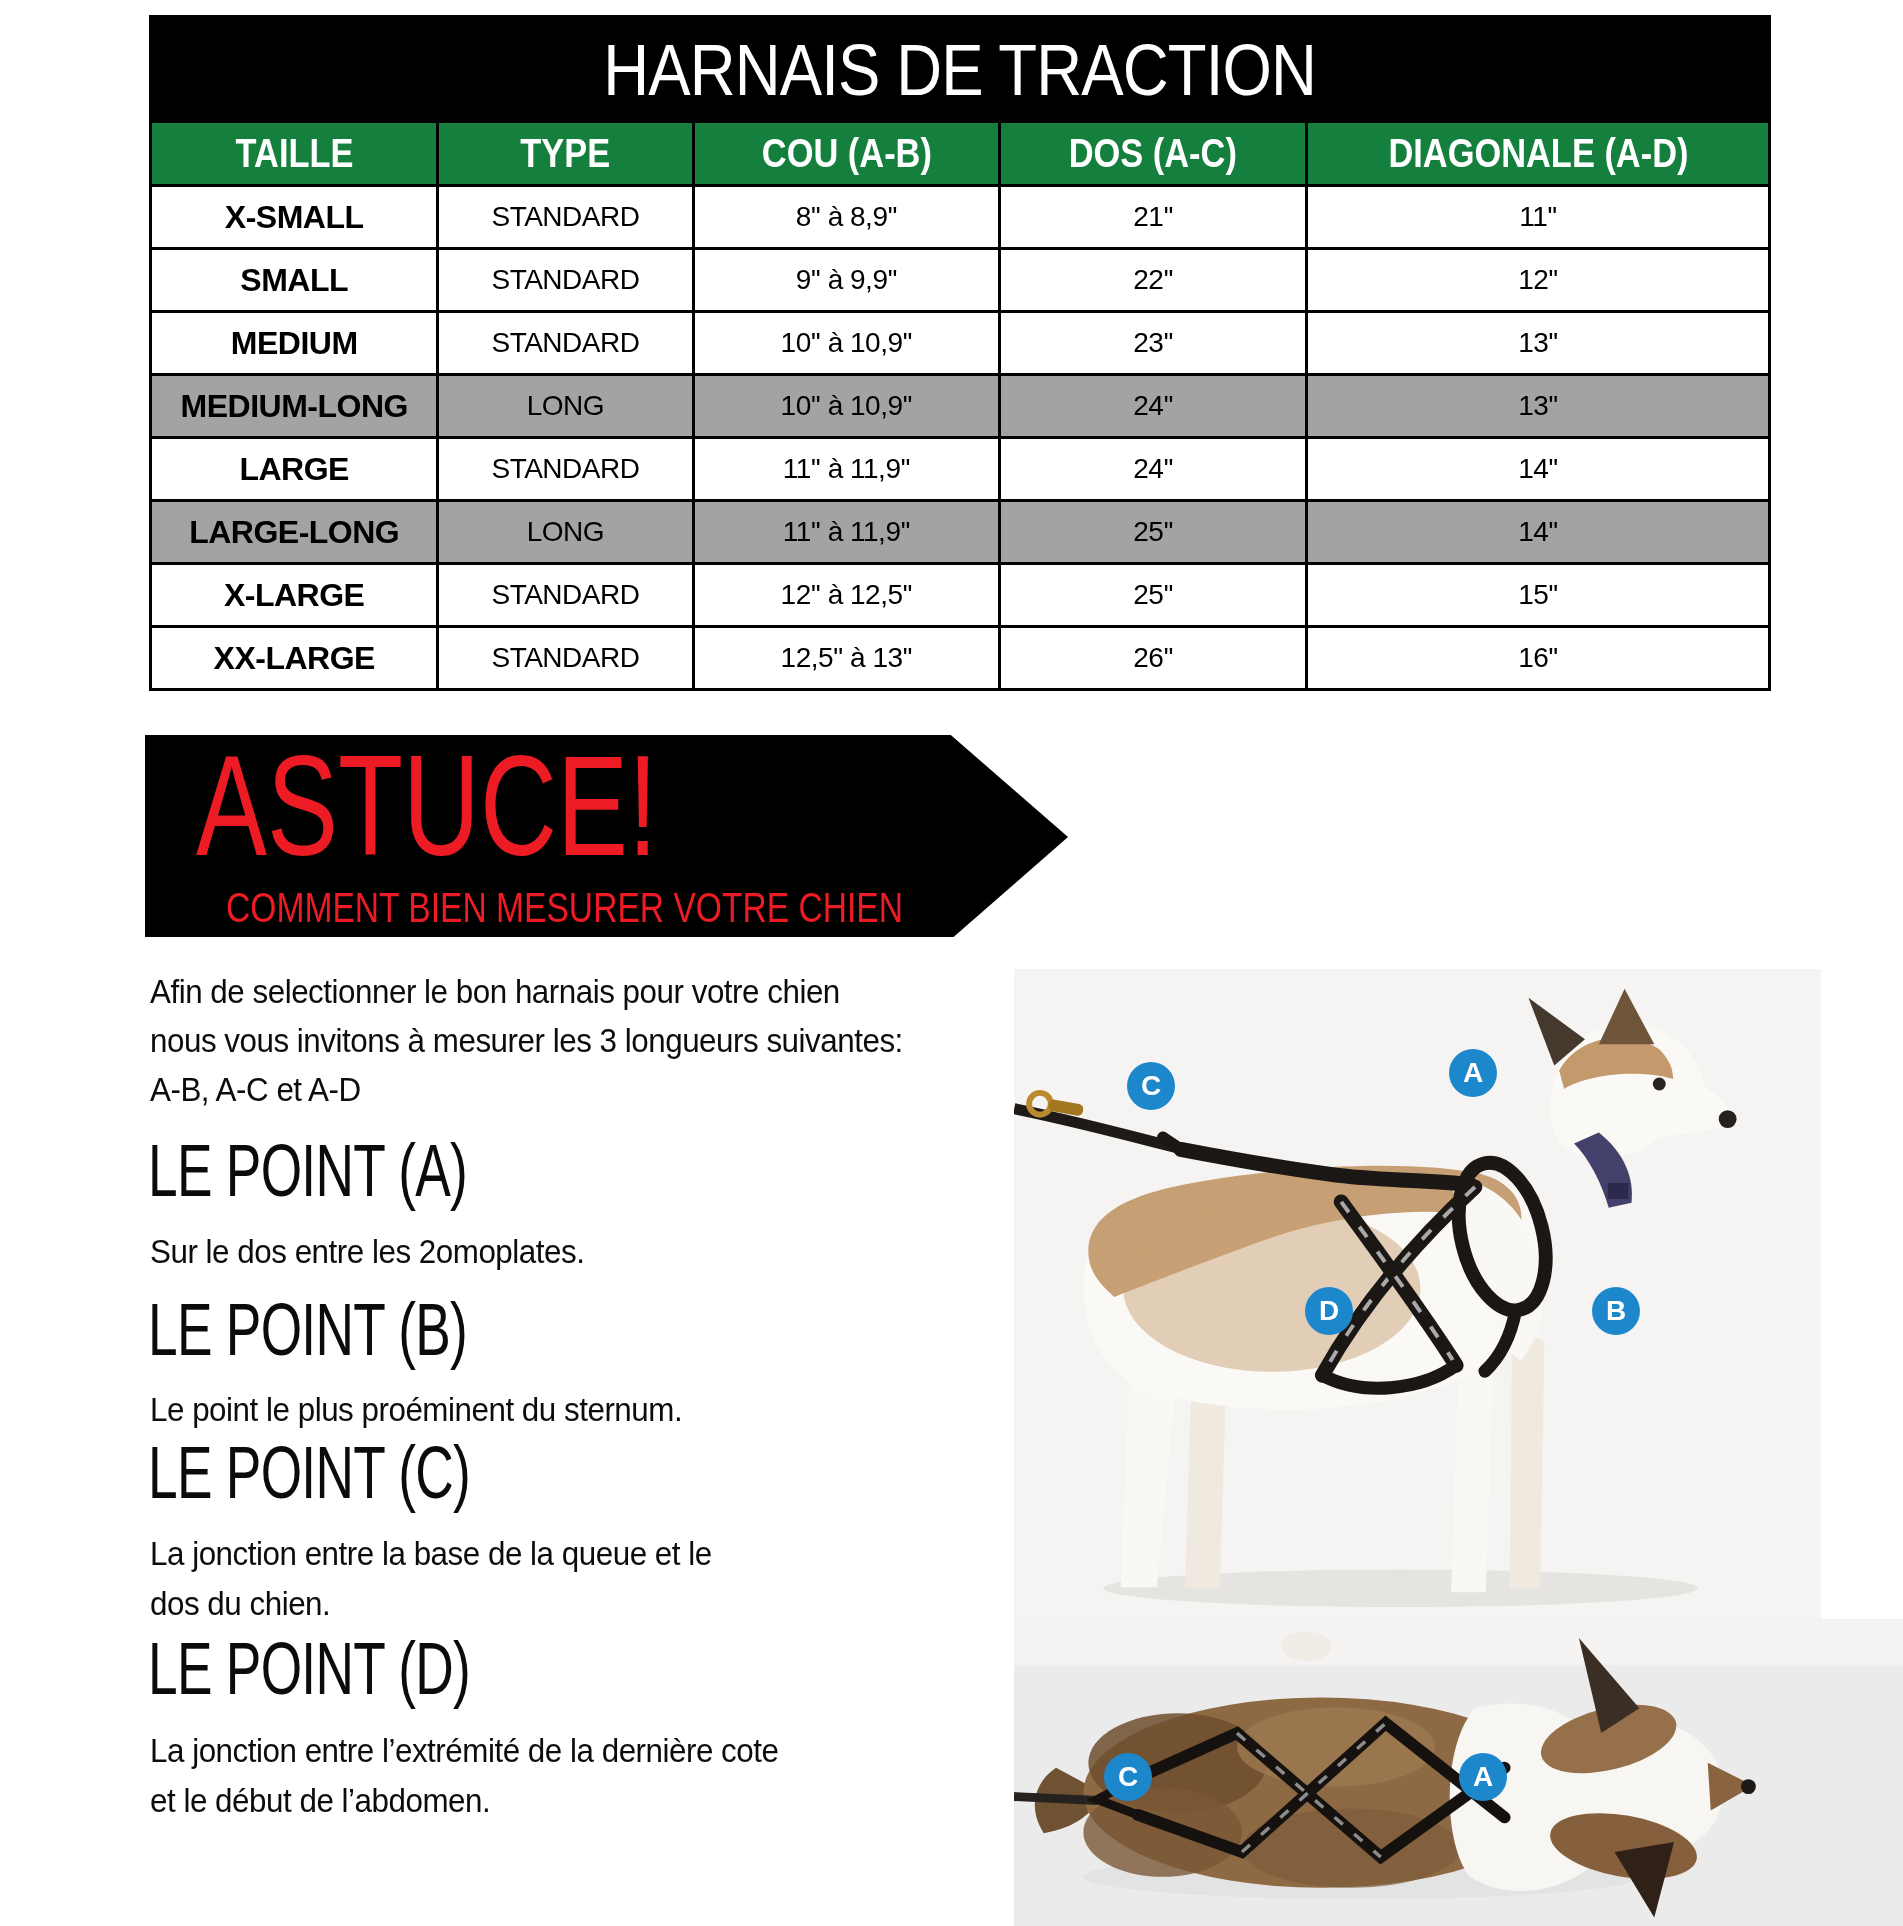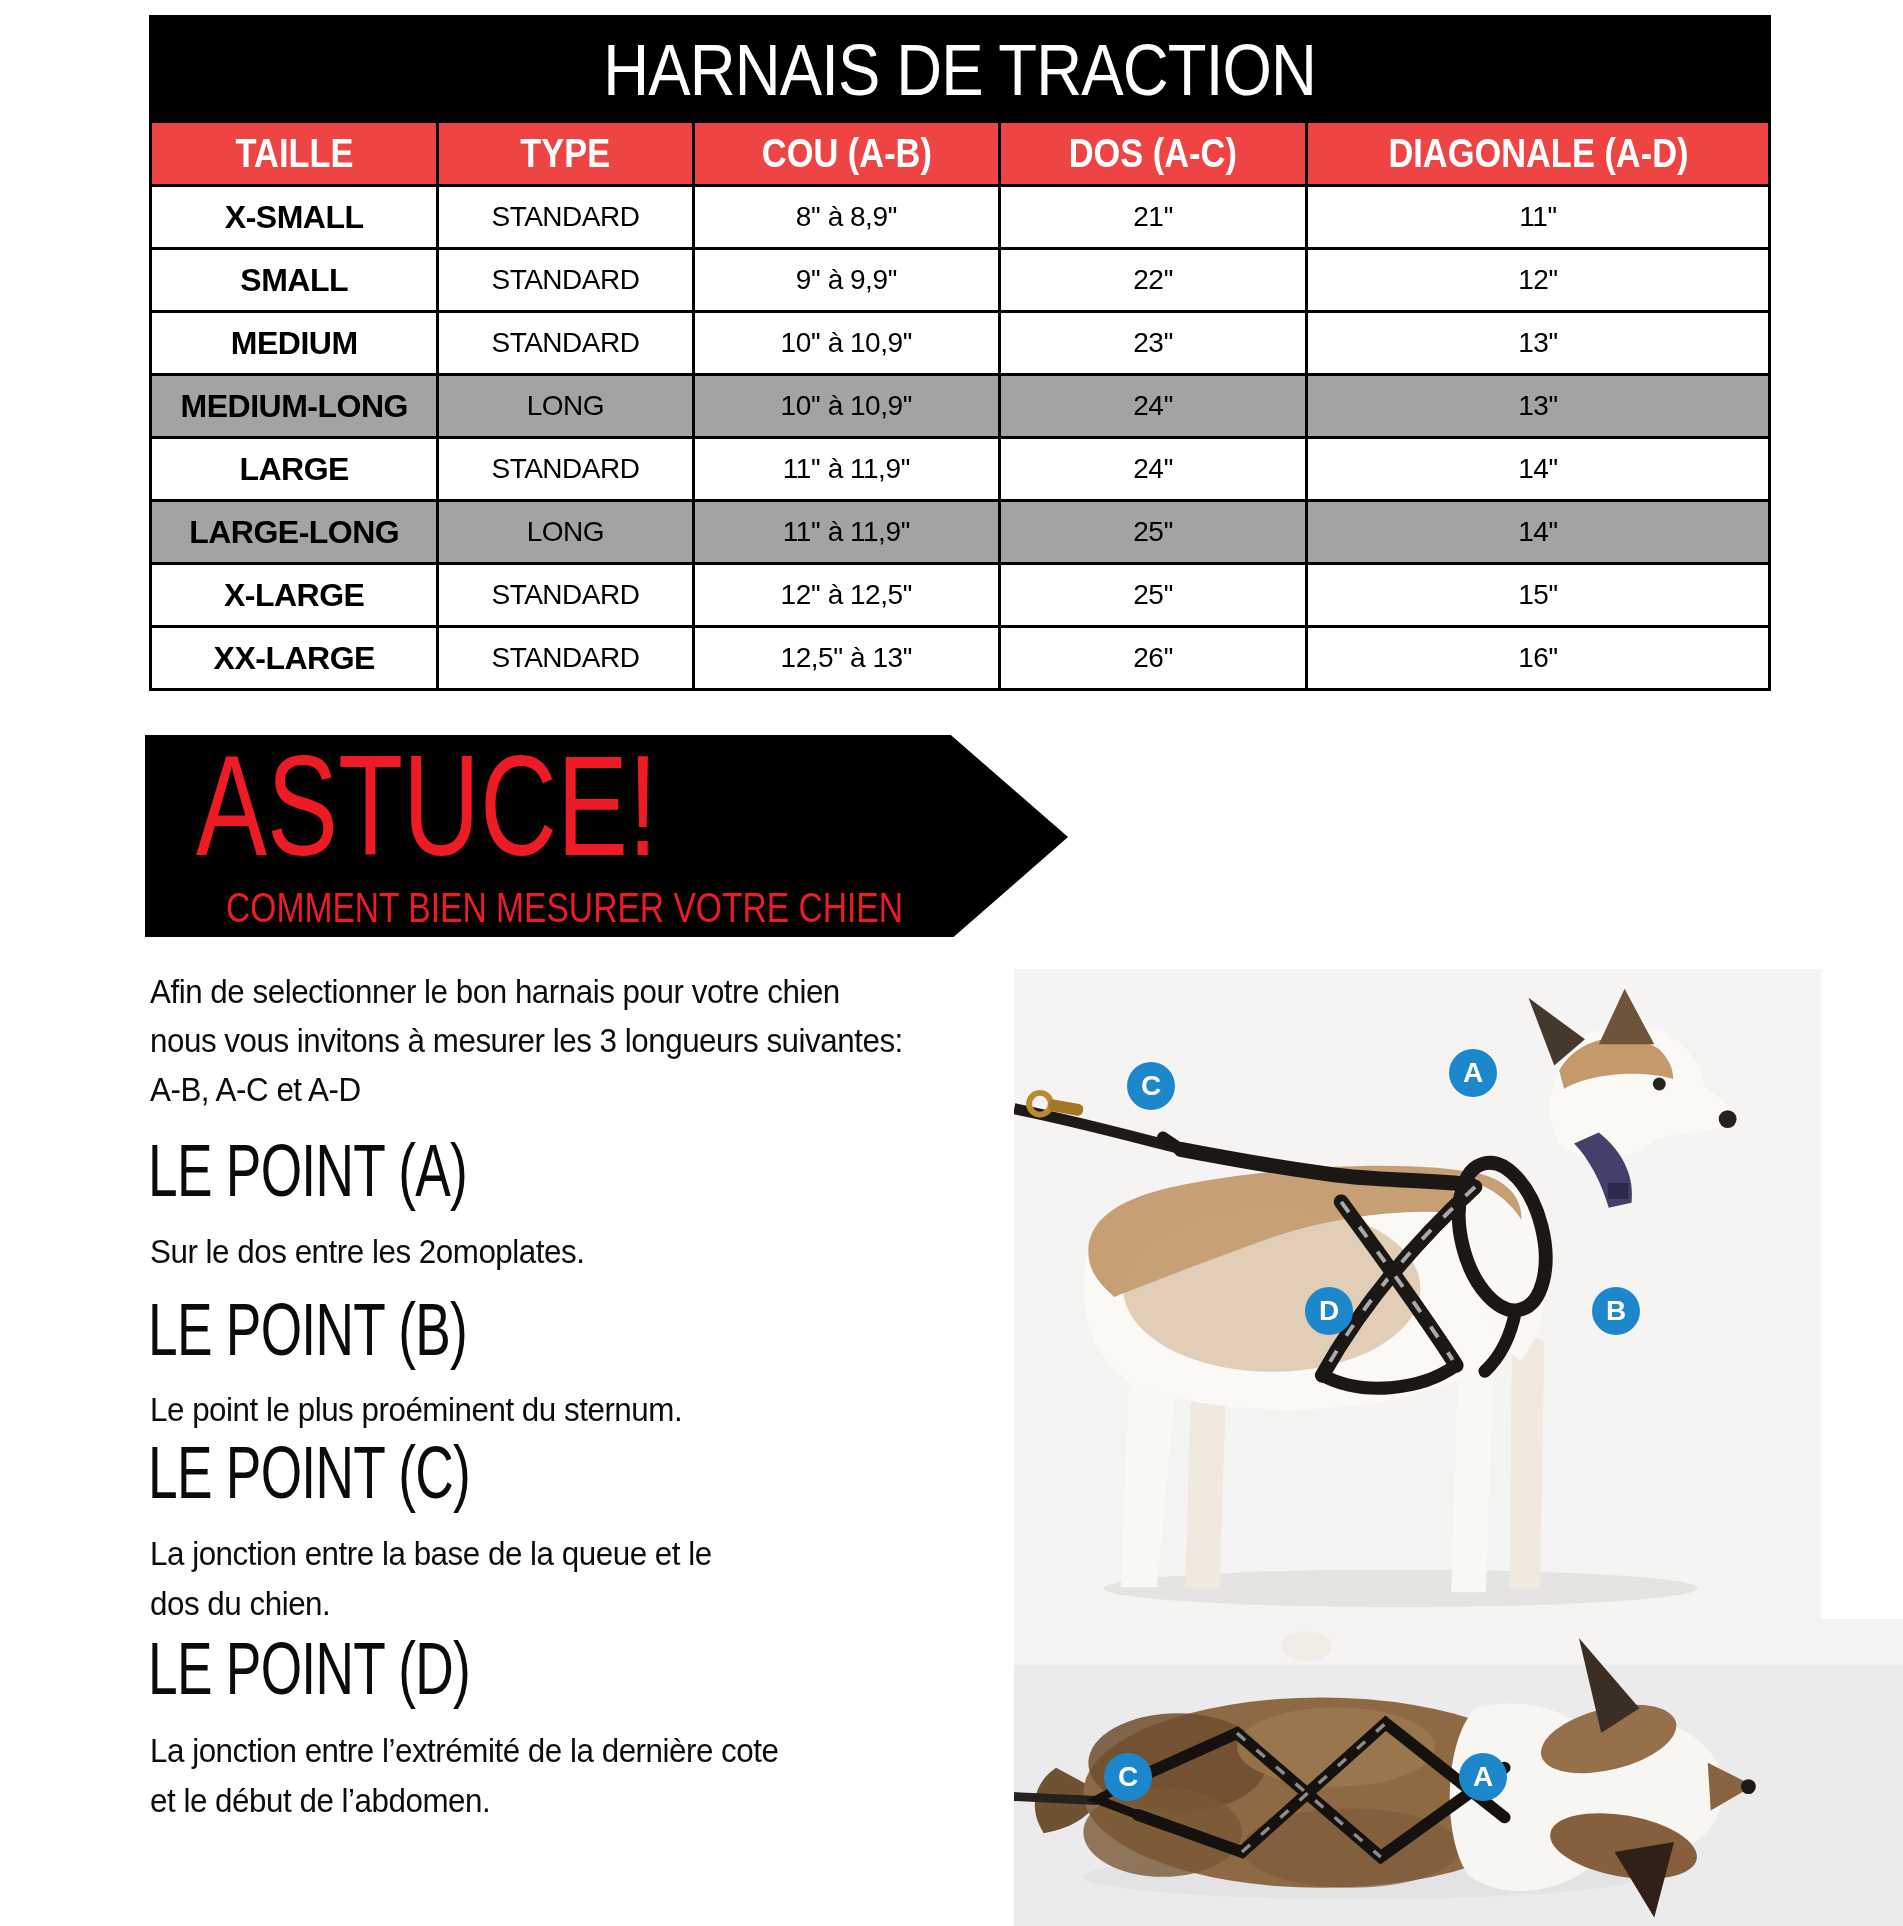--- a/index.html
+++ b/index.html
@@ -6,21 +6,21 @@
   body{width:1904px;height:1926px;position:relative;font-family:"Liberation Sans",sans-serif;color:#000;overflow:hidden;}
   .page{position:absolute;inset:0;background:#fff;}
 
   
   .tbl{position:absolute;left:149px;top:15px;width:1622px;background:#000;padding:0 3px 3px 3px;box-sizing:border-box;}
   .tbl-title{height:108px;display:flex;align-items:center;justify-content:center;background:#000;}
   .tbl-title span{color:#fff;font-size:73px;font-weight:400;white-space:nowrap;display:inline-block;transform:scaleX(.87);transform-origin:50% 50%;letter-spacing:-1px;}
   .trow{display:flex;gap:3px;}
   .trow.body{margin-top:3px;border-radius:20px;}
   .cell{display:flex;align-items:center;justify-content:center;background:#fff;height:60px;box-sizing:border-box;}
-  .hdr .cell{background:#ef4444;height:61px;}
+  .hdr .cell{background:#15803d;height:61px;}
   .hdr .cell span{color:#fff;font-weight:700;font-size:40px;display:inline-block;transform:scaleX(.86);white-space:nowrap;}
   .c0{width:17.6%;} .c1{width:15.6%;} .c2{width:18.8%;} .c3{width:18.8%;} .c4{flex:1;}
   .trow.body .cell{font-size:28px;letter-spacing:-0.5px;}
   .trow.body .c0{font-weight:700;font-size:32px;}
   .trow.alt .cell{background:#a3a3a3;}
 
   
   .banner{position:absolute;left:145px;top:735px;width:923px;height:202px;background:#000;
           clip-path:polygon(0 0,87.3% 0,100% 50.5%,87.6% 100%,0 100%);}
   .banner-title{position:absolute;left:29px;top:-4px;margin-left:22px;}

